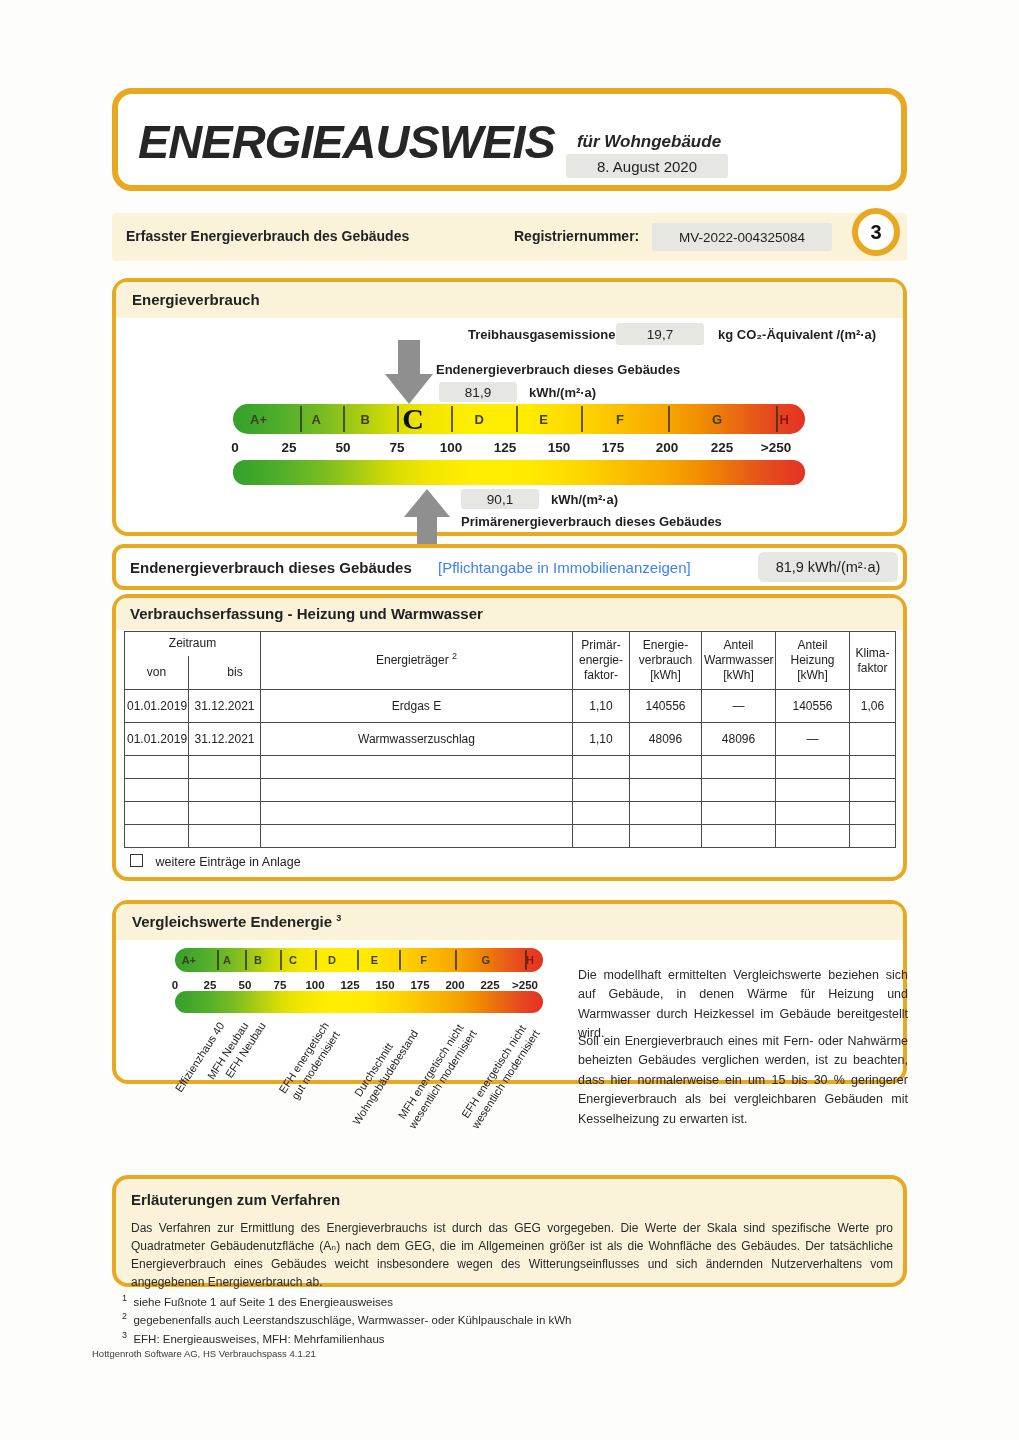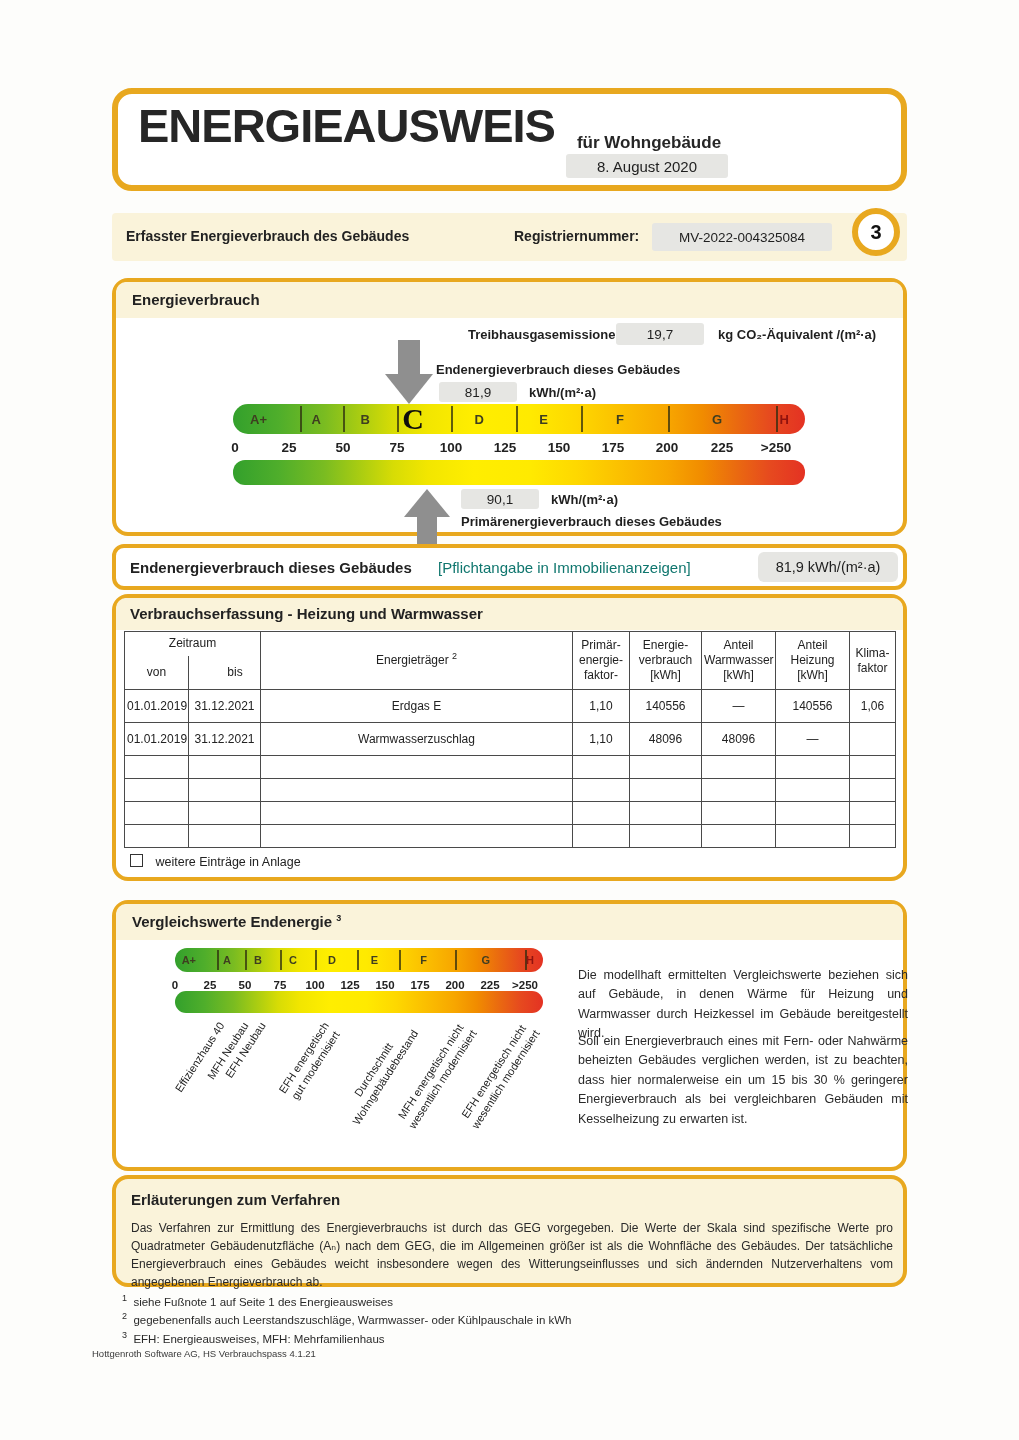--- a/index.html
+++ b/index.html
@@ -74,21 +74,21 @@
   }
   .just{text-align:justify;}
   sup{font-size:9px;vertical-align:super;line-height:0;}
   .chk{display:inline-block;width:11px;height:11px;border:1.4px solid #333;
     background:#fff;margin-right:9px;vertical-align:-1px;}
 </style>
 </head>
 <body>
 
 <div class="gold-box" style="left:112px;top:88px;width:795px;height:103px;border-width:6px;border-radius:20px;">
-  <div class="abs" style="left:20px;top:4px;display:flex;align-items:flex-end;">
+  <div class="abs" style="left:20px;top:20px;display:flex;align-items:center;font-style:italic;">
     <span style="font-size:47px;font-weight:bold;letter-spacing:-1px;color:#262626;">ENERGIEAUSWEIS</span>
     <span style="font-size:17px;font-weight:bold;margin-left:22px;color:#262626;">für Wohngebäude</span>
   </div>
   <div class="graybox abs" style="left:448px;top:60px;width:162px;height:24px;font-size:15px;">
     <span>8. August 2020</span>
   </div>
 </div>
 
 <div class="abs cream" style="left:112px;top:213px;width:795px;height:48px;border-radius:4px;">
   <span class="abs" style="left:14px;top:15px;font-size:14px;font-weight:bold;color:#222;">Erfasster Energieverbrauch des Gebäudes</span>
@@ -182,21 +182,21 @@
 
   <div class="graybox abs" style="left:345px;top:207px;width:78px;height:20px;">
     <span>90,1</span>
   </div>
   <span class="abs" style="left:435px;top:210px;font-size:13px;font-weight:bold;">kWh/(m²·a)</span>
   <span class="abs" style="left:345px;top:232px;font-size:13px;font-weight:bold;text-align:right;">Primärenergieverbrauch dieses Gebäudes</span>
 </div>
 
 <div class="gold-box" style="left:112px;top:544px;width:795px;height:46px;border-width:4px;border-radius:12px;">
   <span class="abs h-sec" style="left:14px;top:11px;">Endenergieverbrauch dieses Gebäudes</span>
-  <span class="abs" style="left:322px;top:11px;font-size:15px;color:#0f766e;">[Pflichtangabe in Immobilienanzeigen]</span>
+  <span class="abs" style="left:322px;top:11px;font-size:15px;color:#3b82f6;">[Pflichtangabe in Immobilienanzeigen]</span>
   <div class="graybox abs" style="left:642px;top:4px;width:140px;height:30px;border-radius:6px;font-size:14.5px;text-align:center;">
     <span>81,9 kWh/(m²·a)</span>
   </div>
 </div>
 
 <div class="gold-box" style="left:112px;top:594px;width:795px;height:287px;border-width:4px;">
   <div class="cream-strip" style="height:32px;"></div>
   <span class="abs h-sec" style="left:14px;top:7px;">Verbrauchserfassung - Heizung und Warmwasser</span>
 
   <table class="vtab abs" style="left:8px;top:33px;">
@@ -297,21 +297,21 @@
     </tr>
   </tbody>
     </table>
 
   <div class="abs" style="left:14px;top:256px;font-size:12.5px;color:#222;">
     <span class="chk"></span>
     <span>weitere Einträge in Anlage</span>
   </div>
 </div>
 
-<div class="gold-box" style="left:112px;top:900px;width:795px;height:271px;border-width:4px;">
+<div class="gold-box" style="left:112px;top:900px;width:795px;height:184px;border-width:4px;">
   <div class="cream-strip"></div>
   <span class="abs h-sec" style="left:16px;top:9px;">
     <span>Vergleichswerte Endenergie</span>&nbsp;<sup>3</sup>
   </span>
 
   <div class="band" style="left:59px;top:44px;width:368px;height:24px;border-radius:12px;">
     <div class="divider" style="left:42px;"></div>
     <div class="divider" style="left:70px;"></div>
     <div class="divider" style="left:105px;"></div>
     <div class="divider" style="left:140px;"></div>

